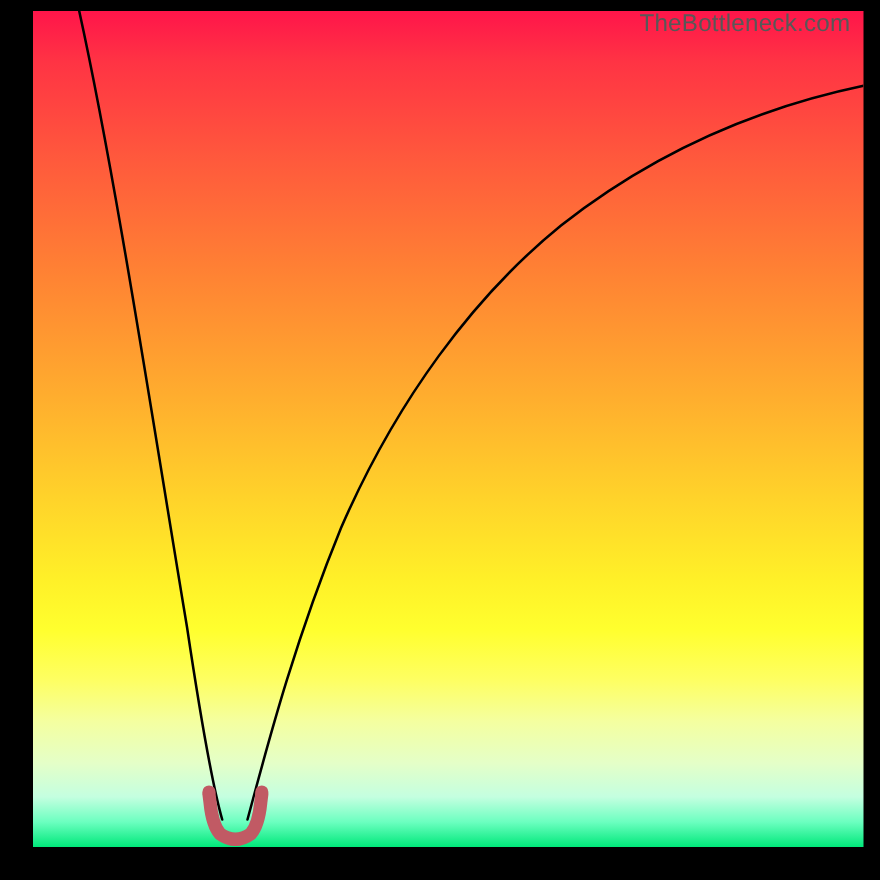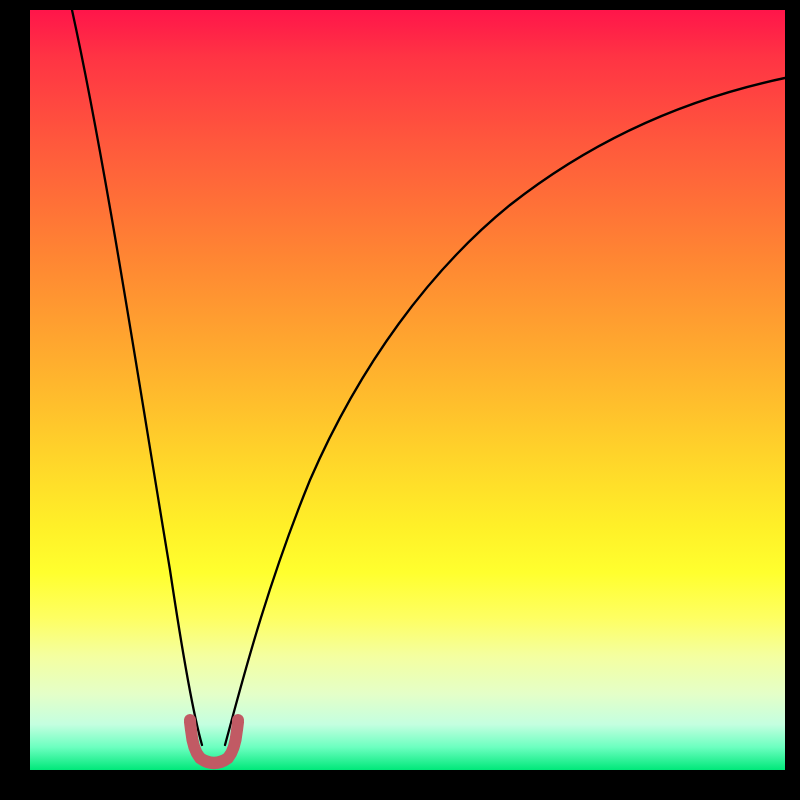--- a/index.html
+++ b/index.html
@@ -57,20 +57,21 @@
     top: 0;
     width: 755px;
     height: 760px;
   }
 </style>
 </head>
 <body>
 
 <div class="frame">
   <div class="plot-area">
+    <div class="attribution">TheBottleneck.com</div>
 
     <svg class="curve" viewBox="0 0 755 760" preserveAspectRatio="none">
 
       <path d="M 42 0
                C 75 150, 110 380, 140 560
                C 152 640, 162 700, 172 735" fill="none" stroke="#000" stroke-width="2.3" stroke-linecap="round"></path>
 
       <path d="M 195 735
                C 210 680, 235 580, 280 470
                C 330 355, 400 260, 480 195

